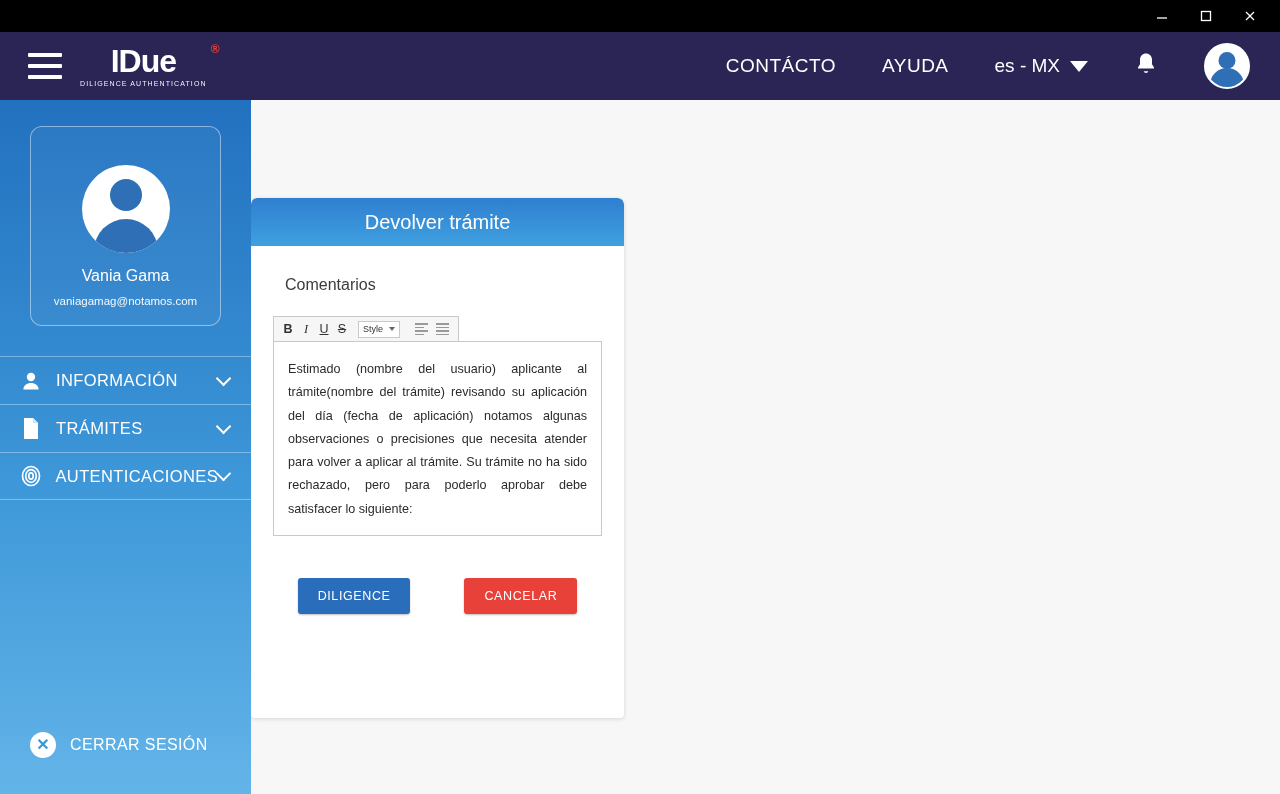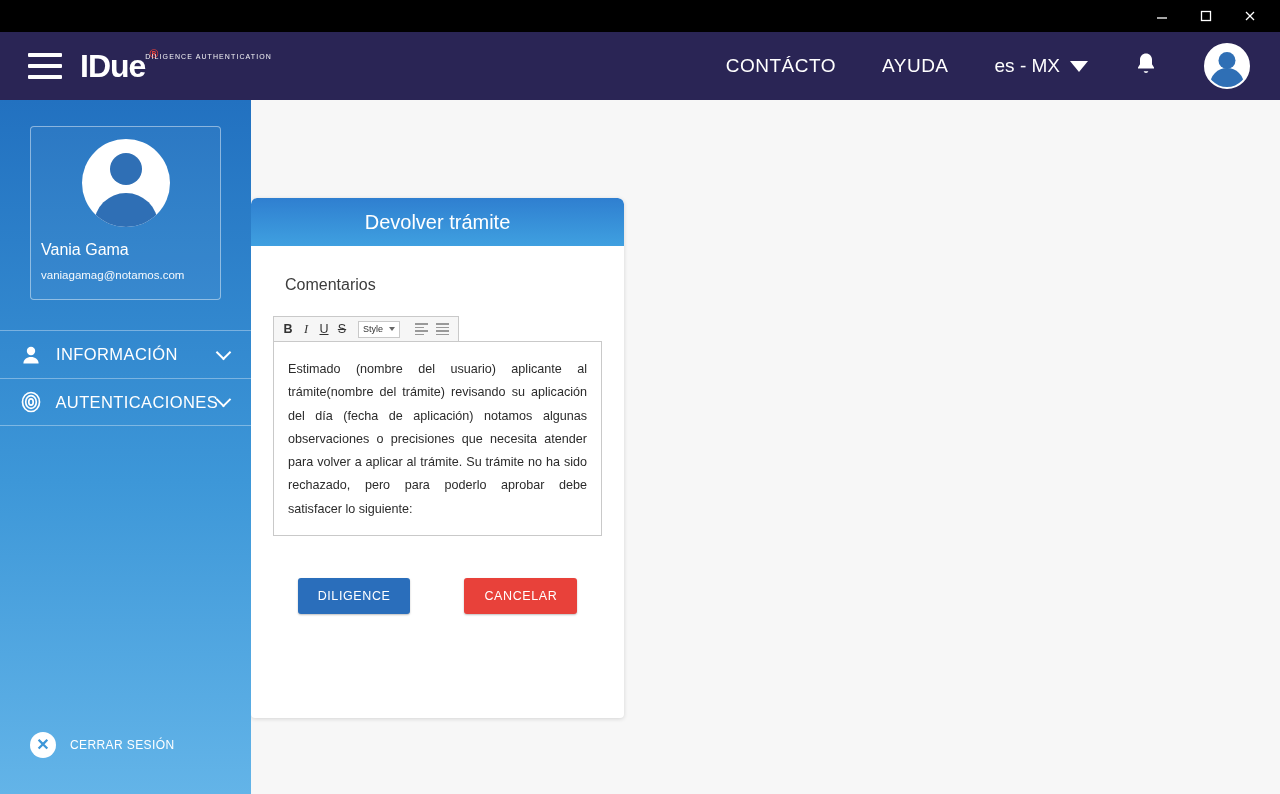--- a/index.html
+++ b/index.html
@@ -32,21 +32,21 @@
     display: flex; align-items: center;
     position: relative;
   }
   .hamburger {
     width: 34px; height: 26px;
     margin-left: 28px; margin-right: 18px;
     display: flex; flex-direction: column; justify-content: space-between;
   }
   .hamburger span { display:block; height: 4px; background: #ffffff; border-radius: 1px; }
 
-  .brand { display: flex; flex-direction: row; justify-content: center; }
+  .brand { display: flex; flex-direction: column; justify-content: center; text-align: center; }
   .brand-top {
     font-size: 32px; font-weight: bold; color: #ffffff;
     letter-spacing: -1px; line-height: 1; position: relative; display:inline-block;
   }
   .brand-reg {
     position: absolute; top: -2px; right: -12px;
     font-size: 12px; color: #e8413a; font-weight: bold;
   }
   .brand-sub {
     font-size: 7px; color: #ffffff; letter-spacing: 1.1px;
@@ -89,22 +89,23 @@
   
   .sidebar {
     width: 251px; flex: 0 0 251px;
     background: linear-gradient(180deg, #2271c0 0%, #3d97d8 55%, #63b4e8 100%);
     display: flex; flex-direction: column;
     position: relative;
   }
   .profile-card {
     margin: 26px 30px 0 30px;
     border: 1px solid rgba(255,255,255,.45);
-    border-radius: 4px;
-    padding: 12px 10px 18px 10px;
+    border-radius: 12px;
+    padding: 38px 10px 18px 10px;
+    text-align: center;
     background: rgba(255,255,255,.04);
   }
   .avatar-big {
     width: 88px; height: 88px; border-radius: 50%;
     background: #ffffff; margin: 0 auto 14px auto; position: relative; overflow: hidden;
   }
   .avatar-big .head {
     width: 32px; height: 32px; border-radius: 50%;
     background: #2f6fb5; position: absolute; top: 14px; left: 50%; transform: translateX(-50%);
   }
@@ -139,21 +140,21 @@
     display: flex; align-items: center; padding-left: 30px;
     color: #ffffff; cursor: pointer;
   }
   .logout-ico {
     width: 26px; height: 26px; border-radius: 50%;
     background: #ffffff; color: #3d97d8;
     display: flex; align-items: center; justify-content: center;
     font-size: 16px; font-weight: bold; margin-right: 14px;
     line-height: 1;
   }
-  .logout-label { font-size: 12px; letter-spacing: .4px; }
+  .logout-label { font-size: 16px; letter-spacing: .4px; }
 
   
   .content {
     flex: 1; background: #f7f7f7;
     display: flex; justify-content: flex-start;
     padding-top: 98px;
   }
   .card {
     width: 373px; background: #ffffff;
     border-radius: 6px 6px 4px 4px;
@@ -294,20 +295,30 @@
         <span class="menu-ico">
           <svg width="22" height="22" viewBox="0 0 22 22">
             <circle cx="11" cy="7" r="4.2" fill="#ffffff"></circle>
             <path d="M3.4 19.5c0-4.2 3.4-6.6 7.6-6.6s7.6 2.4 7.6 6.6z" fill="#ffffff"></path>
           </svg>
         </span>
         <span class="menu-label">INFORMACIÓN</span>
         <span class="chev"></span>
       </div>
 
+      <div class="menu-item">
+        <span class="menu-ico">
+          <svg width="20" height="23" viewBox="0 0 20 23">
+            <path d="M3 1h9l5 5v16H3z" fill="#ffffff"></path>
+            <path d="M12 1v5h5z" fill="#cfe6f7"></path>
+          </svg>
+        </span>
+        <span class="menu-label">TRÁMITES</span>
+        <span class="chev"></span>
+      </div>
 
 
       <div class="menu-item">
         <span class="menu-ico">
           <svg width="22" height="22" viewBox="0 0 22 22">
             <ellipse cx="11" cy="11" rx="8.5" ry="9.5" fill="none" stroke="#ffffff" stroke-width="1.7"></ellipse>
             <ellipse cx="11" cy="11" rx="5.3" ry="6.3" fill="none" stroke="#ffffff" stroke-width="1.7"></ellipse>
             <ellipse cx="11" cy="11" rx="2.2" ry="3.1" fill="none" stroke="#ffffff" stroke-width="1.7"></ellipse>
           </svg>
         </span>

